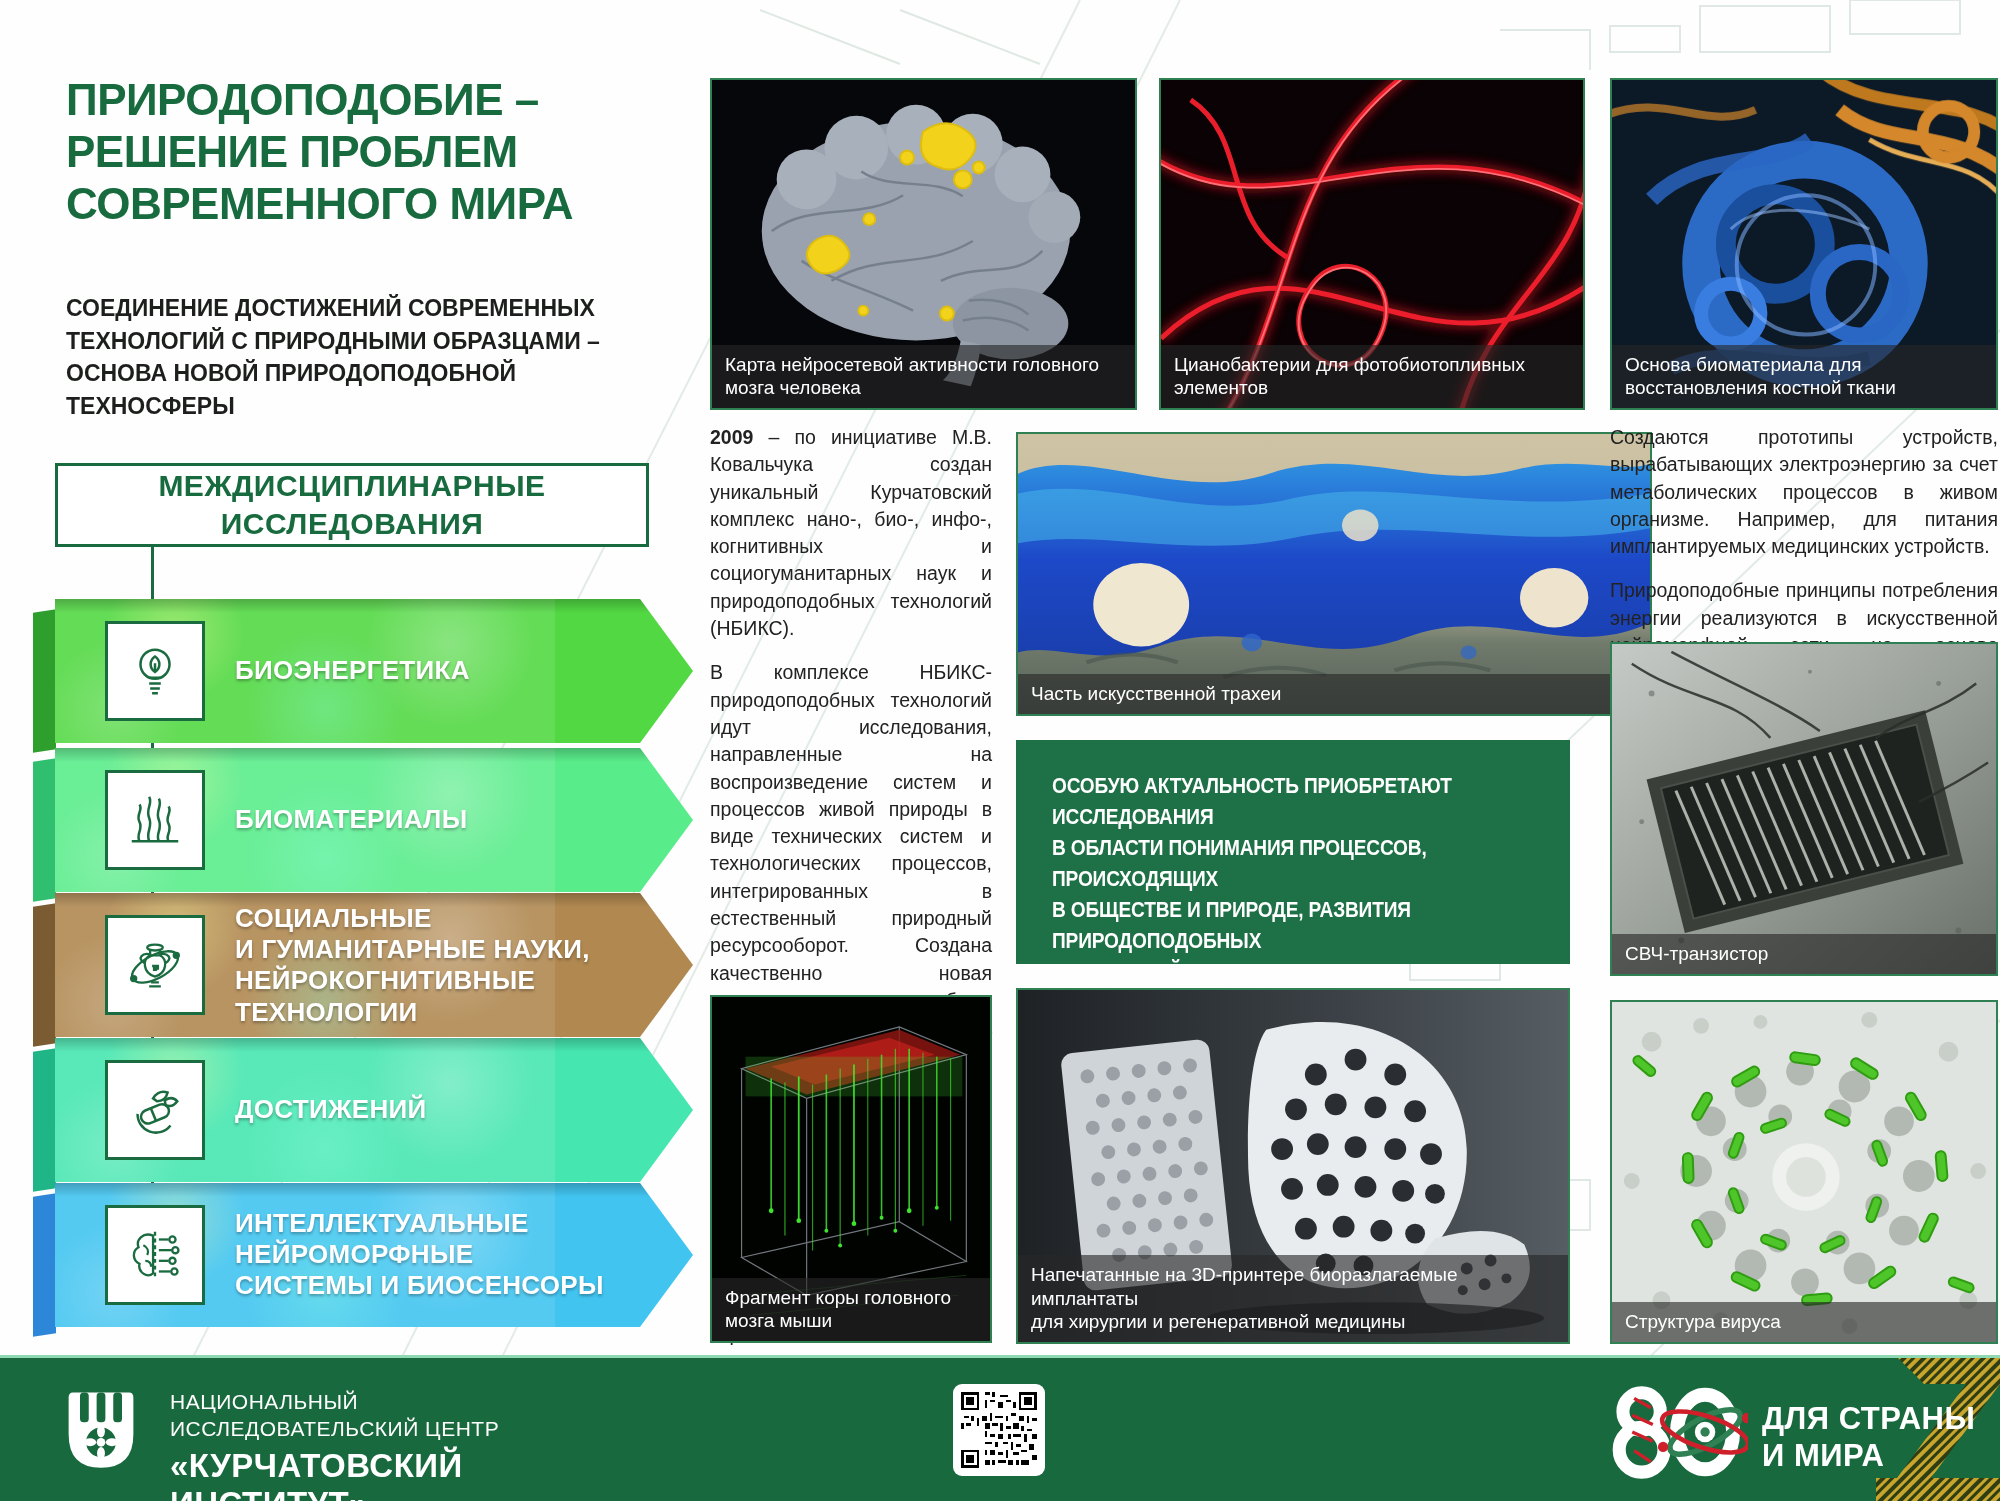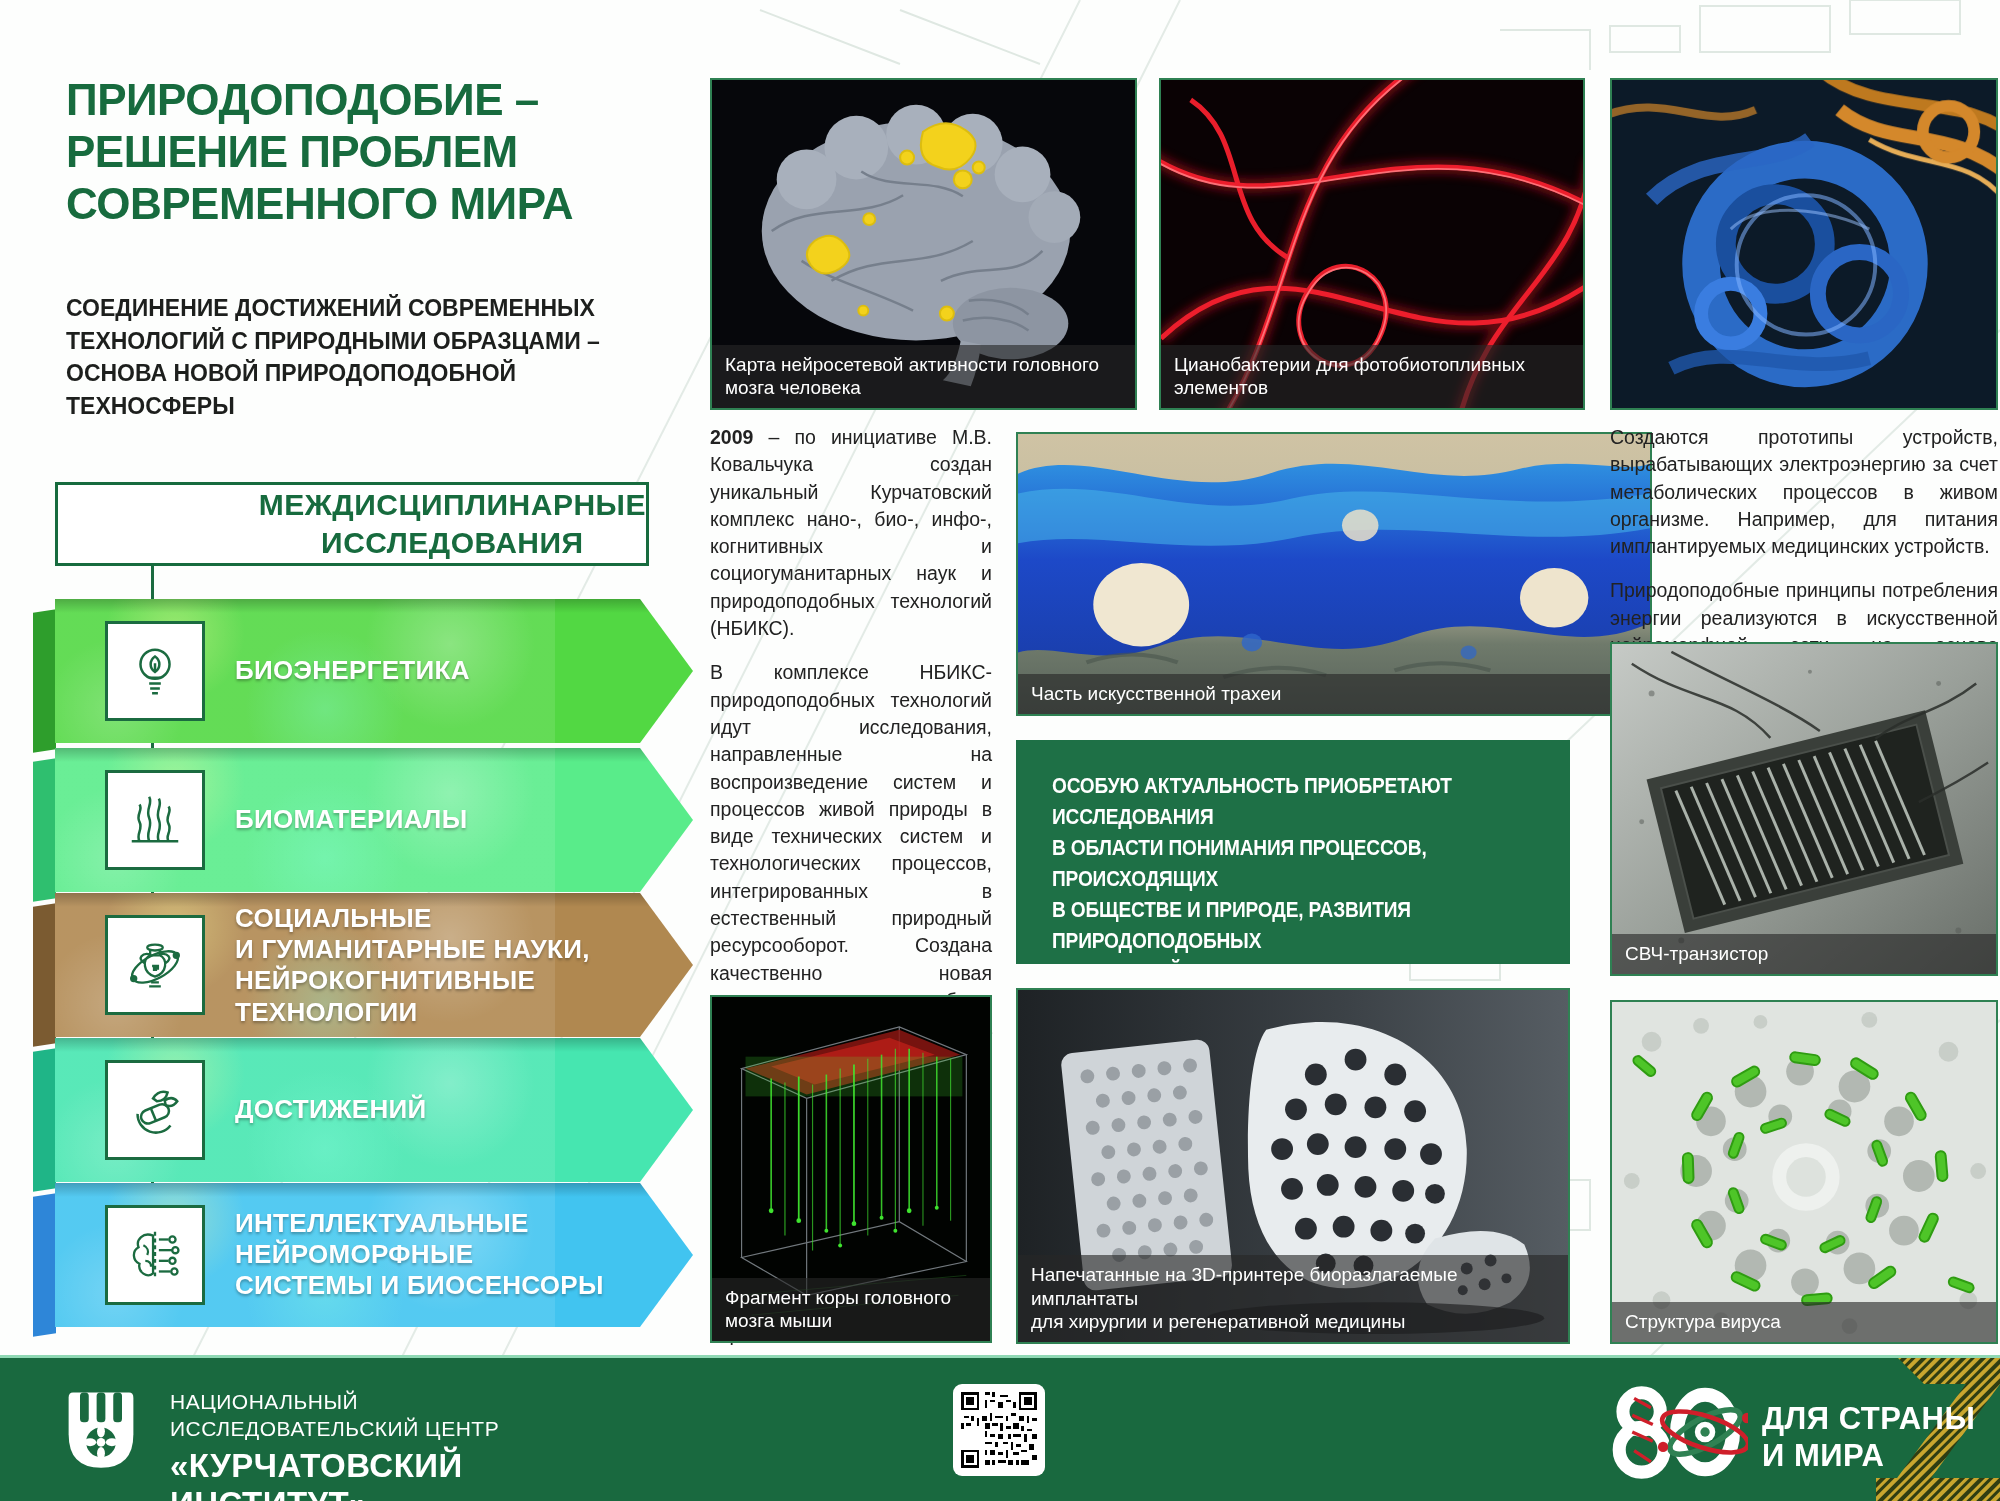--- a/index.html
+++ b/index.html
@@ -7,22 +7,22 @@
           font-family:"Liberation Sans",sans-serif;}
   .abs{position:absolute;}
   .pre{white-space:pre-line;}
   
   #bg-sketch{position:absolute;inset:0;z-index:0;}
   
   #main-title{left:66px;top:74px;width:520px;font-size:44px;line-height:1.18;font-weight:700;
               color:#176B3E;letter-spacing:-.5px;z-index:2;}
   #sub-title{left:66px;top:292px;width:610px;font-size:23px;line-height:1.42;font-weight:700;
              color:#1d1f1d;z-index:2;}
-  #interdisc-box{left:55px;top:482px;width:594px;height:84px;background:#fff;border:3px solid #176B3E;
-                 box-sizing:border-box;display:flex;align-items:center;justify-content:flex-end;z-index:2;}
+  #interdisc-box{left:55px;top:463px;width:594px;height:84px;background:#fff;border:3px solid #176B3E;
+                 box-sizing:border-box;display:flex;align-items:center;justify-content:center;z-index:2;}
   #interdisc-box .t{font-size:30px;font-weight:700;color:#176B3E;text-align:center;line-height:1.28;letter-spacing:.5px;}
   #connector{left:151px;top:545px;width:3px;height:710px;background:#1b6b40;z-index:1;}
   .row{position:absolute;left:55px;width:638px;height:144px;z-index:2;}
   .fold{position:absolute;left:-22px;top:12px;width:23px;height:140px;transform:skewY(-9deg);}
   .arrow{position:absolute;inset:0;clip-path:polygon(0 0,585px 0,100% 50%,585px 100%,0 100%);}
   .arrow::before{content:'';position:absolute;left:0;top:0;bottom:0;width:500px;
      background:radial-gradient(circle at 120px 34px,rgba(255,255,160,.35),transparent 70px),
                 radial-gradient(circle at 270px 110px,rgba(140,255,225,.30),transparent 80px),
                 radial-gradient(circle at 395px 45px,rgba(255,255,255,.25),transparent 85px),
                 radial-gradient(circle at 60px 110px,rgba(255,255,255,.18),transparent 70px),
@@ -282,20 +282,21 @@
         <path d="M120 150 C150 120 220 130 260 150" stroke="#9cc4ff" stroke-width="3" opacity=".5"></path>
       </g>
       <g fill="none" opacity=".95">
         <path d="M230 30 C280 70 340 45 400 95" stroke="#e08f2c" stroke-width="14"></path>
         <path d="M210 -10 C270 40 360 10 410 60" stroke="#c97f1f" stroke-width="12"></path>
         <path d="M260 60 C310 90 360 75 396 120" stroke="#f3b65a" stroke-width="5"></path>
         <circle cx="340" cy="52" r="26" stroke="#e08f2c" stroke-width="12"></circle>
         <path d="M-5 35 C55 12 95 52 145 30" stroke="#d98a2a" stroke-width="8" opacity=".7"></path>
       </g>
     </svg>
+    <div class="caption">Основа биоматериала для восстановления костной ткани</div>
   </div>
 
   <div id="col-center" class="bodycol">
     <p><span class="b">2009</span><span> – по инициативе М.В. Ковальчука создан уникальный Курчатовский комплекс нано-, био-, инфо-, когнитивных и социогуманитарных наук и природоподобных технологий (НБИКС).</span></p>
     <p>В комплексе НБИКС-природоподобных технологий идут исследования, направленные на воспроизведение систем и процессов живой природы в виде технических систем и технологических процессов, интегрированных в естественный природный ресурсооборот. Создана качественно новая экспериментальная база, нацеленная на непосредственное исследование динамики процессов жизнедеятельности живой природы:</p>
     <p>– новые подходы к получению биоподобных и биосовместимых материалов для медицины</p>
     <p>– новые методы диагностики и терапии</p>
     <p>– создание прототипов природоподобной техники – компонентов биоробототехнических систем</p>
   </div>
 

